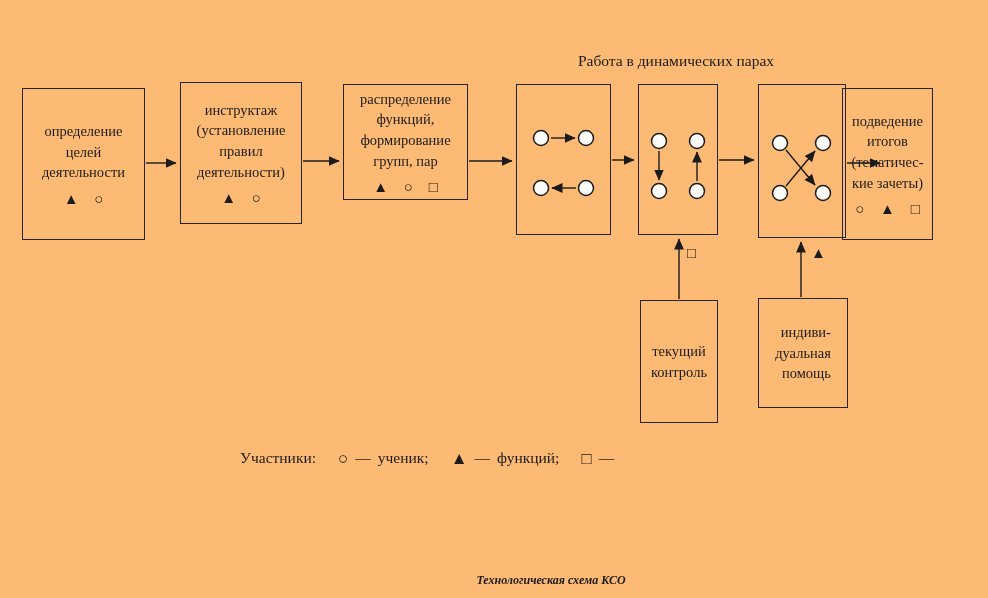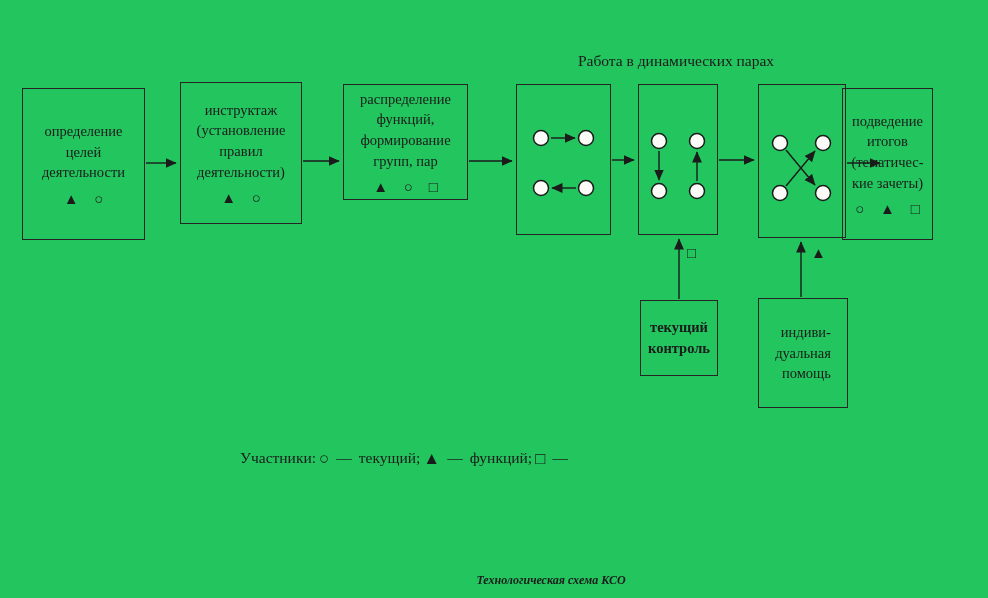--- a/index.html
+++ b/index.html
@@ -2,21 +2,21 @@
 <html><head>
 <meta charset="utf-8">
 <style>
   * { margin: 0; padding: 0; box-sizing: border-box; }
   html, body { width: 988px; height: 598px; }
   body { font-family: "Liberation Serif", serif; }
   .canvas {
     position: relative;
     width: 988px;
     height: 598px;
-    background: #22c55e;
+    background: #fdba74;
     color: #1b1b1b;
     overflow: hidden;
   }
   .overlay {
     position: absolute;
     left: 0; top: 0;
     width: 988px; height: 598px;
     pointer-events: none;
   }
   .box {
@@ -51,21 +51,21 @@
   .arrow-side-icon {
     position: absolute;
     font-size: 15px;
     line-height: 1;
   }
   .legend {
     position: absolute;
     left: 240px; top: 449px;
     display: flex;
     align-items: flex-end;
-    gap: 3px;
+    gap: 22px;
     font-size: 15.5px;
     white-space: nowrap;
   }
   .legend .item { display: flex; align-items: center; gap: 7px; }
   .legend .glyph { font-size: 17px; line-height: 1; }
   .caption {
     position: absolute;
     left: 551px; top: 573px;
     transform: translateX(-50%);
     font-style: italic;
@@ -185,40 +185,40 @@
 итогов
 (тематичес-
 кие зачеты)</div>
     <div class="icons-row">
       <span class="glyph">○</span>
       <span class="glyph">▲</span>
       <span class="glyph">□</span>
     </div>
   </div>
 
-  <div class="box" style="left:640px; top:300px; width:78px; height:76px;font-weight:bold;">
+  <div class="box" style="left:640px; top:300px; width:78px; height:123px;">
     <div class="box-text">текущий
 контроль</div>
   </div>
 
   <div class="box" style="left:758px; top:298px; width:90px; height:110px;text-align:right;">
     <div class="box-text">индиви-
 дуальная
 помощь</div>
   </div>
 
   <span class="arrow-side-icon" style="left:687px; top:246px;">□</span>
   <span class="arrow-side-icon" style="left:811px; top:246px;">▲</span>
 
   <div class="legend">
     <span>Участники:</span>
     <span class="item">
       <span class="glyph">○</span>
       <span>—</span>
-      <span>текущий;</span>
+      <span>ученик;</span>
     </span>
     <span class="item">
       <span class="glyph">▲</span>
       <span>—</span>
       <span>функций;</span>
     </span>
     <span class="item">
       <span class="glyph">□</span>
       <span>—</span>
     </span>

